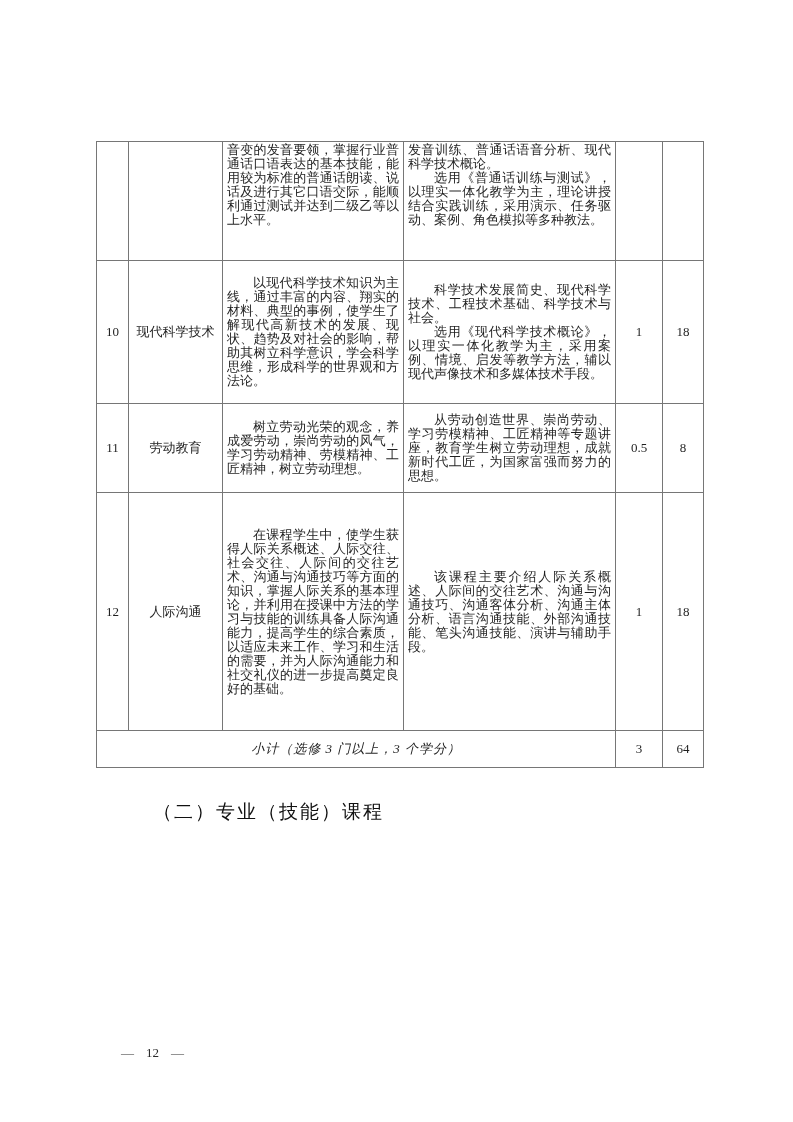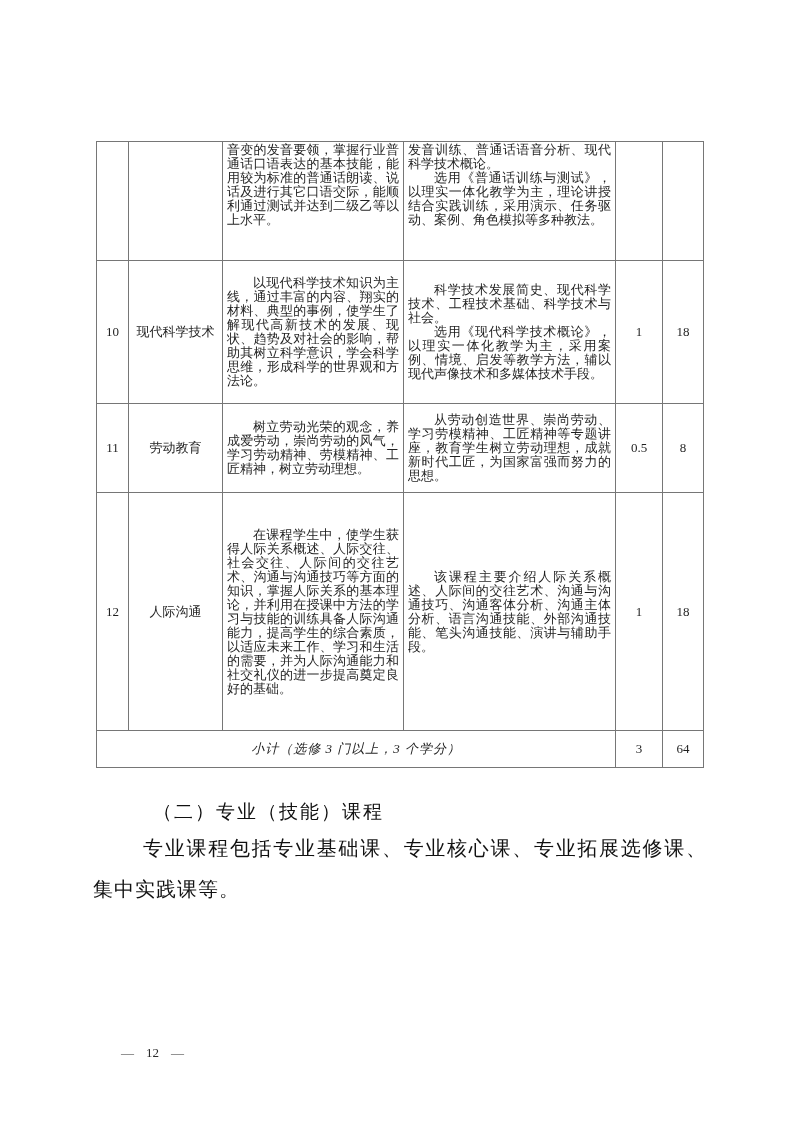--- a/index.html
+++ b/index.html
@@ -169,21 +169,20 @@
         <tr class="subtotal-row">
           <td class="c-subtotal-label" colspan="4">小计（选修 3 门以上，3 个学分）</td>
           <td class="c-credit">3</td>
           <td class="c-hours">64</td>
         </tr>
       </tbody>
   </table>
 
   <div class="section-heading">（二）专业（技能）课程</div>
 
-  <div class="section-paragraph">专业课程包括专业基础课、专业核心课、专业拓展选修课、集中实践课等。</div>
 
 
   <div class="page-footer">
     <span class="dash">—</span>
     <span class="num">12</span>
     <span class="dash">—</span>
   </div>
 
 </div>
 

